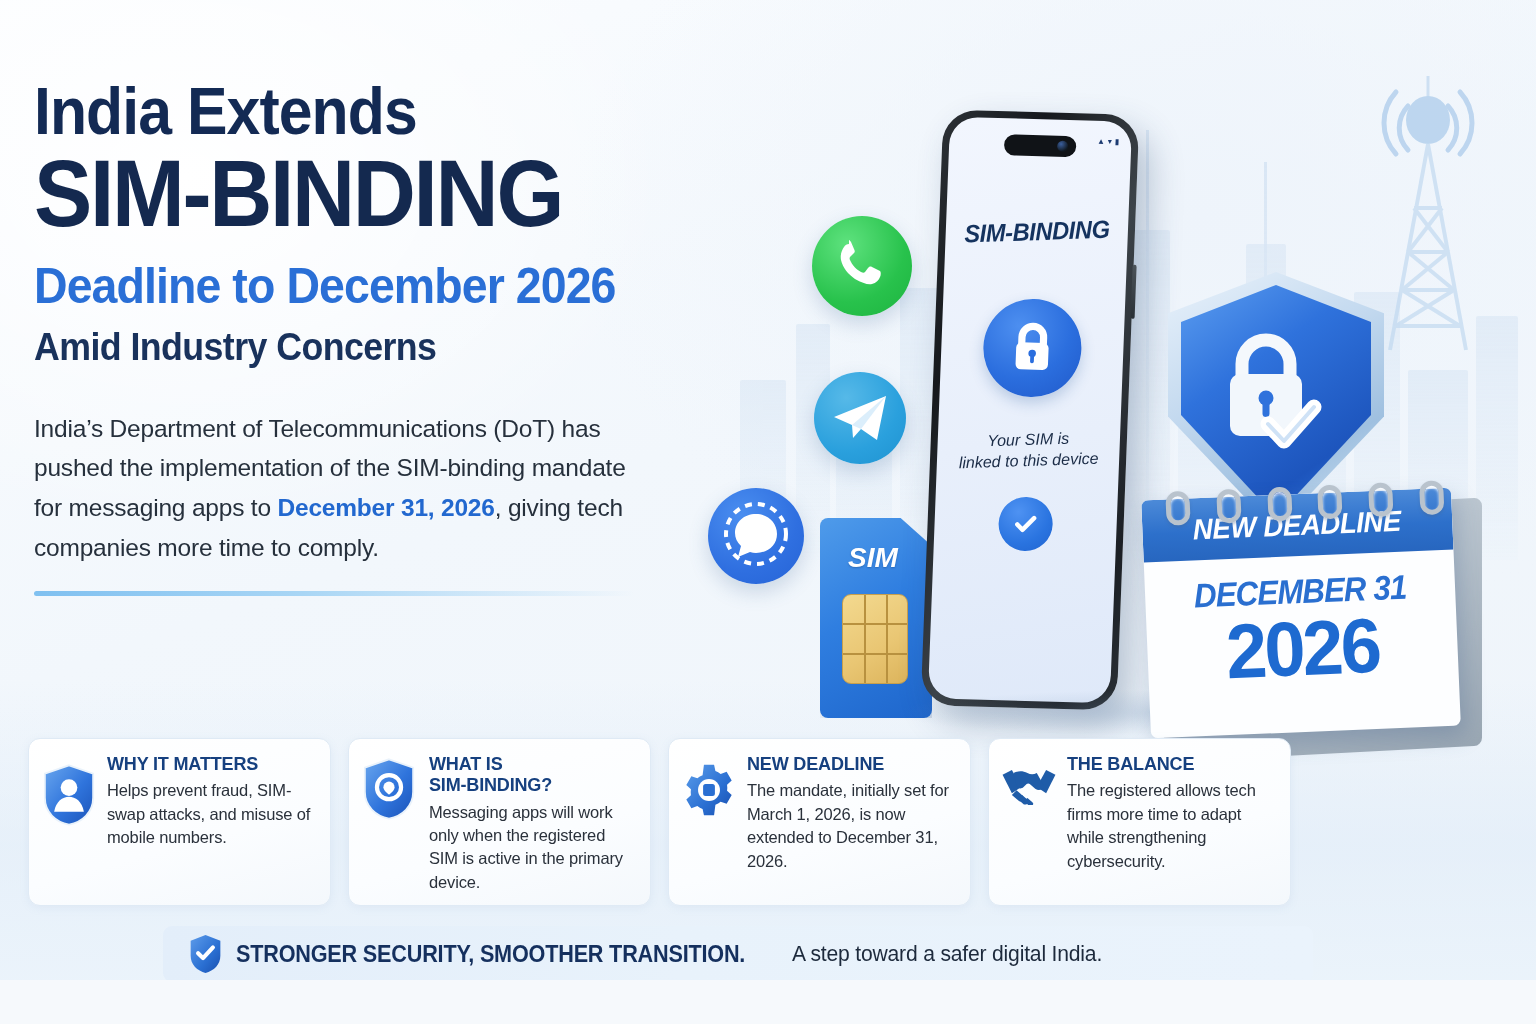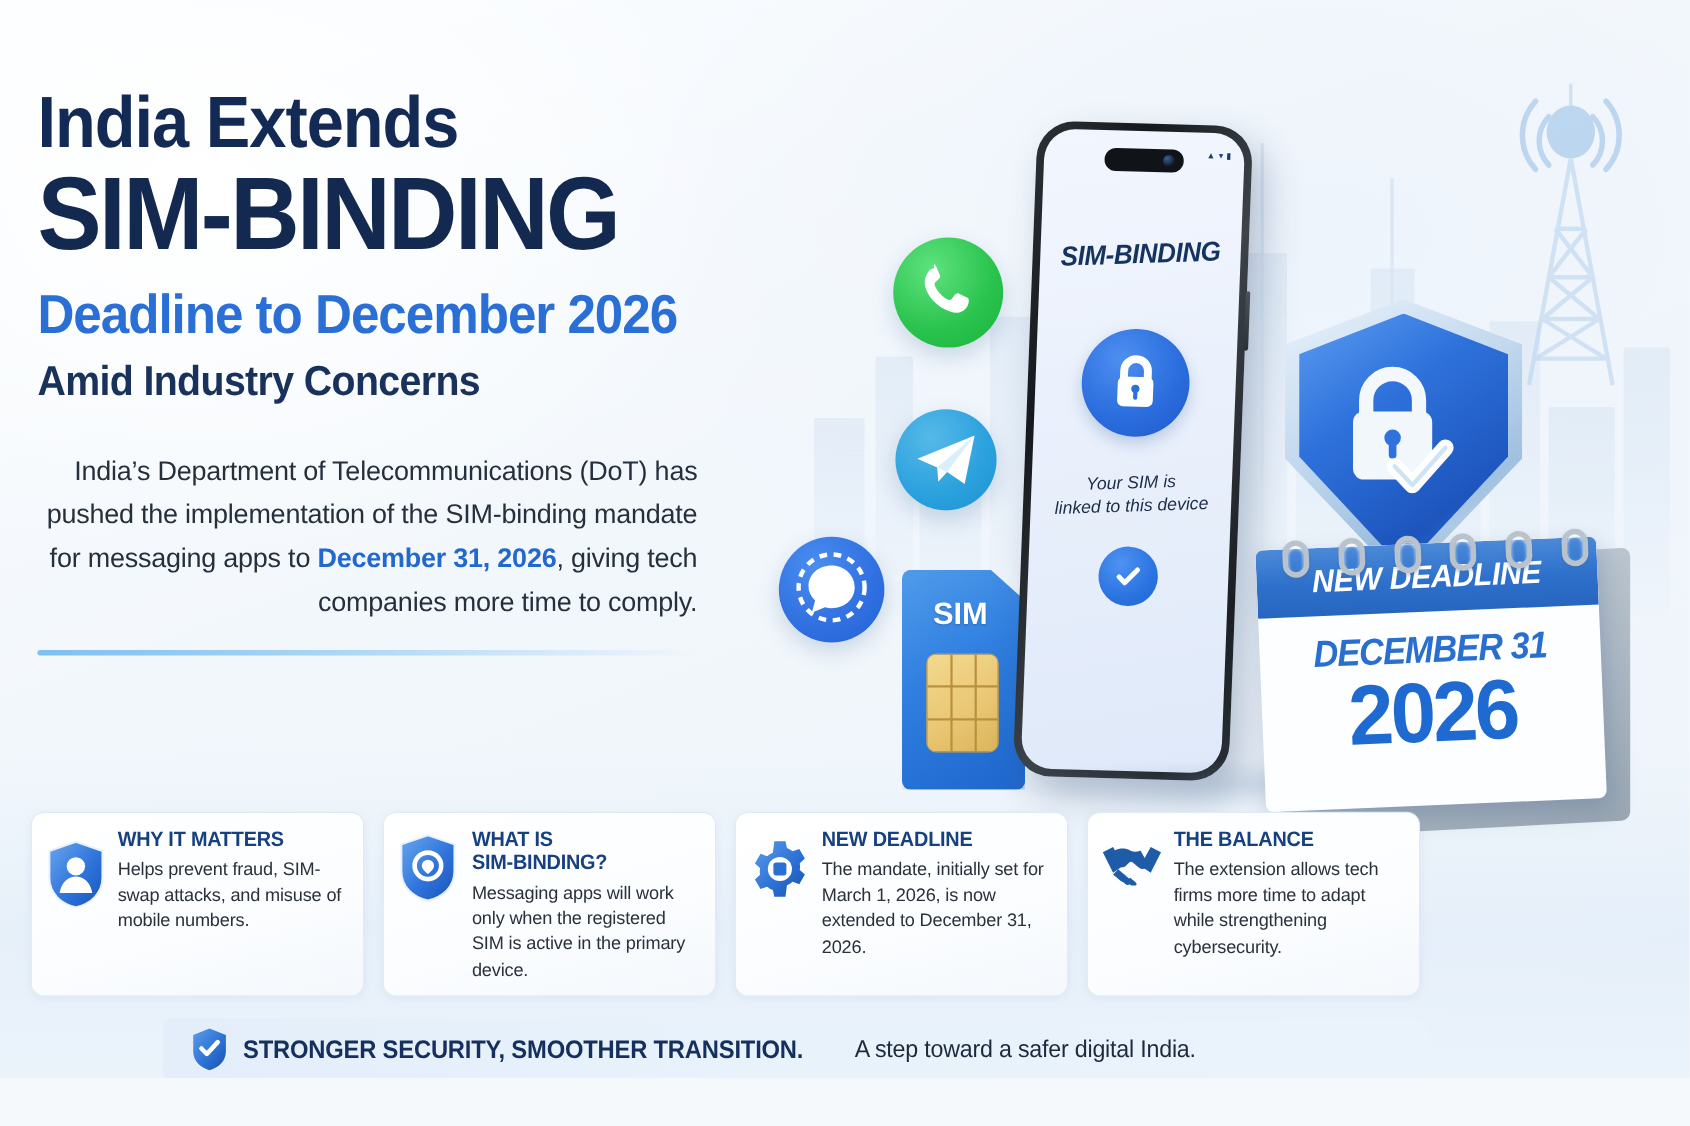--- a/index.html
+++ b/index.html
@@ -58,21 +58,21 @@
   }
   .title-sub2 {
     font-size: 38px; font-weight:700; color:#19325c;
     line-height:1.1; margin-top:14px; letter-spacing:-.6px;
     transform: scaleX(.94); transform-origin:left center;
   }
 
   .body-copy {
     margin-top: 40px;
     font-size: 24.5px; line-height: 1.62; color:#26303c;
-    width: 600px; letter-spacing:-.2px;text-align:right;
+    width: 600px; letter-spacing:-.2px;
   }
   .body-copy .hl { color:#2268cf; font-weight:700; }
 
   .divider {
     margin-top: 24px; width:600px; height:5px; border-radius:3px;
     background: linear-gradient(90deg, #7fc0f0 0%, #a9d6f5 45%, rgba(200,225,245,0) 100%);
   }
 
   
   .cards {
@@ -95,21 +95,21 @@
     transform: scaleX(.95); transform-origin:left center;
   }
   .card p {
     font-size:16.5px; line-height:1.42; color:#2a313b; letter-spacing:-.15px;
   }
   .card.c1 .txt { padding-left:2px; }
   .card.c2 .ic, .card.c3 .ic, .card.c4 .ic { padding-top:10px; }
 
   
   .banner {
-    position:absolute; left:148px; top:926px; width:1150px; height:56px;
+    position:absolute; left:163px; top:926px; width:1150px; height:56px;
     background: linear-gradient(90deg, #e3eefa 0%, #e8f2fb 45%, #eaf3fc 100%);
     border-radius:9px;
     display:flex; align-items:center; gap:14px; padding-left:26px;
   }
   .banner .b-strong {
     font-size:23px; font-weight:700; color:#15305e; letter-spacing:-.2px;
     transform: scaleX(.94); transform-origin:left center;
   }
   .banner .b-light {
     font-size:22px; color:#1d2a3c; letter-spacing:-.2px;
@@ -127,20 +127,21 @@
     position:absolute; left:820px; top:518px; width:112px; height:200px;
     background: linear-gradient(150deg, #4f9bea 0%, #2f7ee0 45%, #1e66cc 100%);
     border-radius:8px 8px 8px 8px;
     clip-path: polygon(0 0, 72% 0, 100% 14%, 100% 100%, 0 100%);
     box-shadow: 6px 8px 18px rgba(40,80,140,.25);
   }
   .sim .sim-lbl {
     position:absolute; left:0; right:6px; top:24px; text-align:center;
     color:#fff; font-size:28px; font-weight:700; letter-spacing:0px;
     text-shadow:0 1px 2px rgba(0,40,90,.3);
+    font-style:italic;
   }
   .sim .chip {
     position:absolute; left:22px; top:76px; width:66px; height:90px;
     background: linear-gradient(150deg, #f3d98f, #e9c673 60%, #dcb45c);
     border-radius:9px; border:1px solid #c79f4c;
   }
   .sim .chip i { position:absolute; background:#b8913f; }
   .sim .chip i.h { height:2px; left:0; right:0; }
   .sim .chip i.v { width:2px; top:0; bottom:0; }
 
@@ -503,21 +504,21 @@
             <path d="M70 14 L58 8 L46 30 L58 38 Z"></path>
             <path d="M16 12 c6 -3 12 -3 18 0 c4 2 8 2 12 0 l10 18 c-4 4 -8 5 -12 2 l-7 -6 c-1 -1 -3 -1 -4 0 l-4 4 c-3 3 -7 2 -9 -1 z"></path>
             <path d="M20 34 l8 7 c2 2 2 4 0 6 -2 2 -4 2 -6 0 l-8 -7 z"></path>
             <path d="M27 40 l7 6 c2 2 2 4 0 5 -2 2 -4 2 -6 0 l-7 -6 z"></path>
             <path d="M34 44 l6 5 c2 2 2 3 0 5 -2 1 -4 1 -5 -1 l-6 -5 z"></path>
           </g>
         </svg>
       </div>
       <div class="txt">
         <h3>THE BALANCE</h3>
-        <p>The extension allows tech firms more time to adapt while strengthening cybersecurity.</p>
+        <p>The registered allows tech firms more time to adapt while strengthening cybersecurity.</p>
       </div>
     </div>
 
   </div>
 
   <div class="banner">
     <span>
       <svg viewBox="0 0 40 48" style="width:33px;height:40px;display:block">
         <defs>
             <linearGradient id="g4" x1="0" y1="0" x2="1" y2="1">

